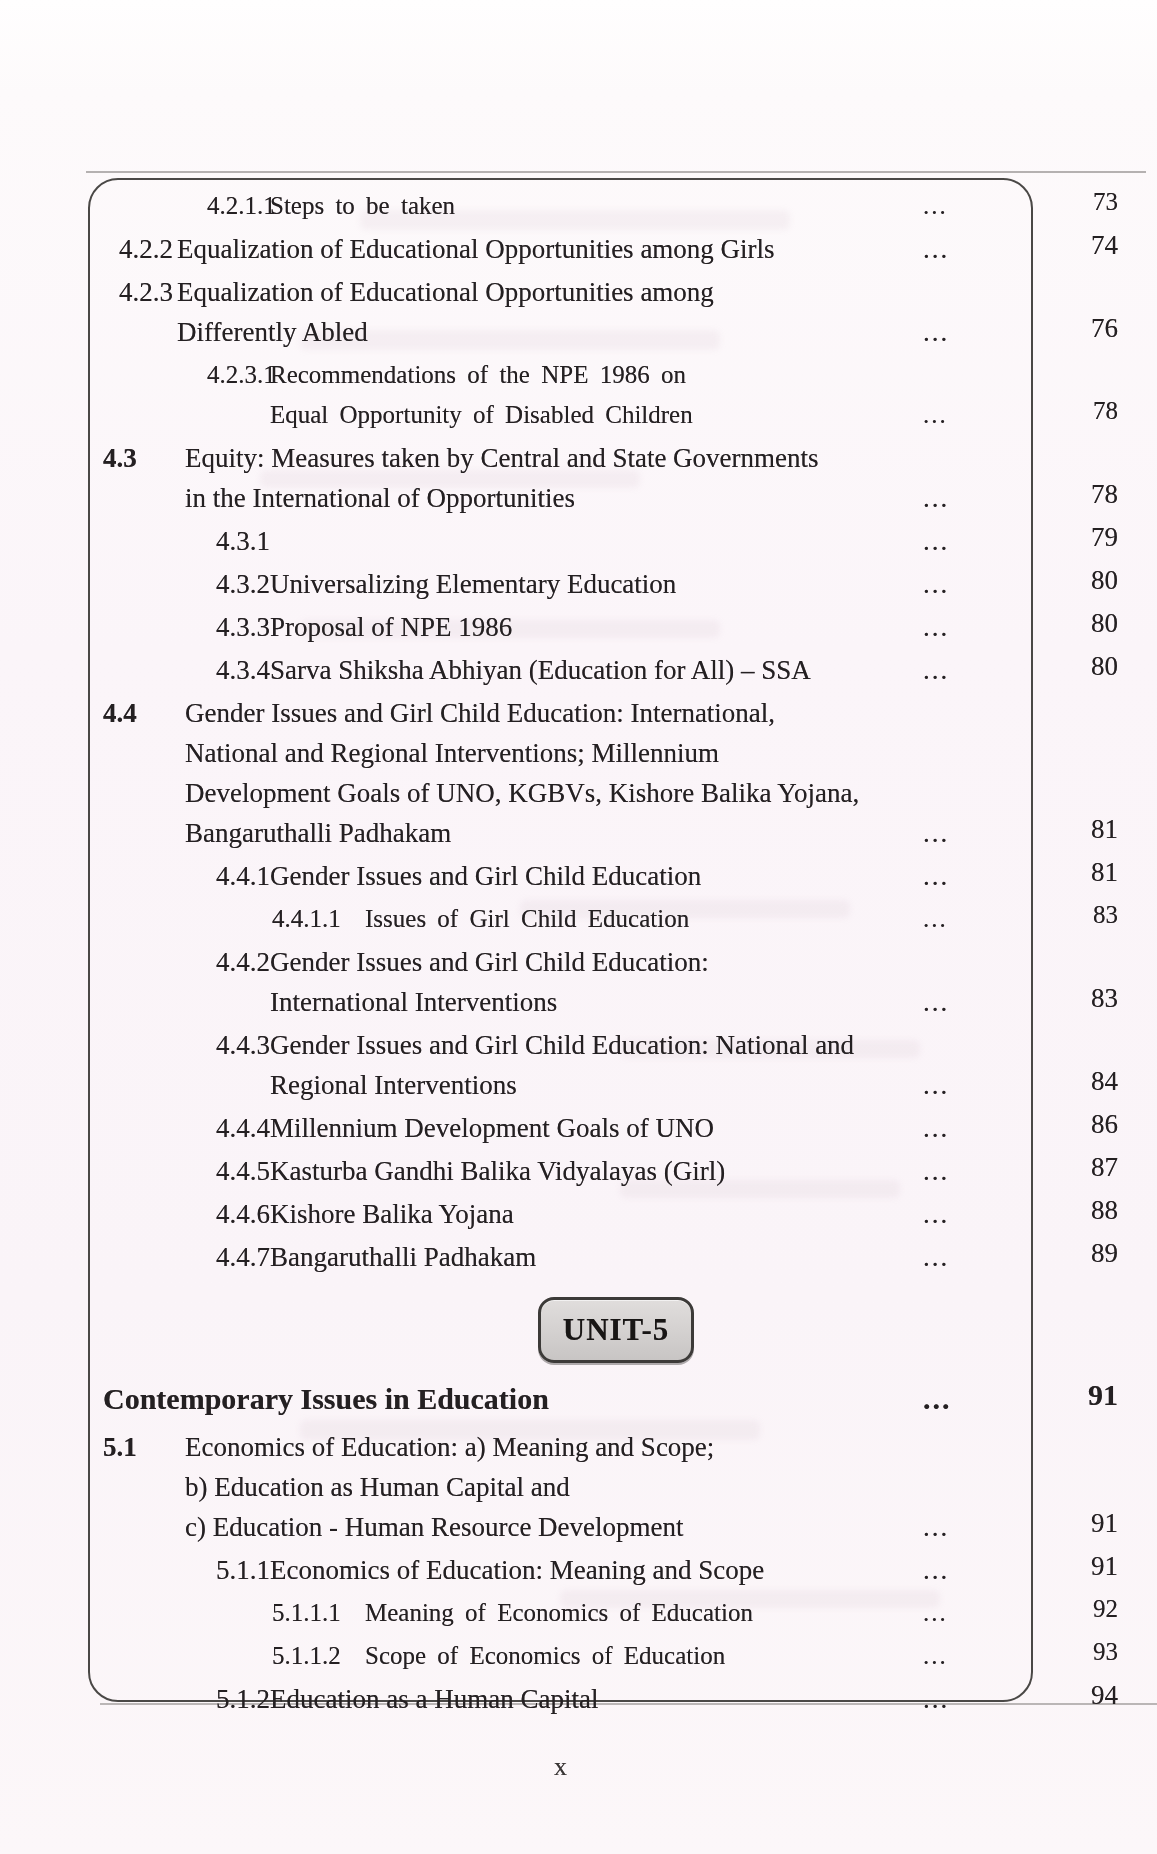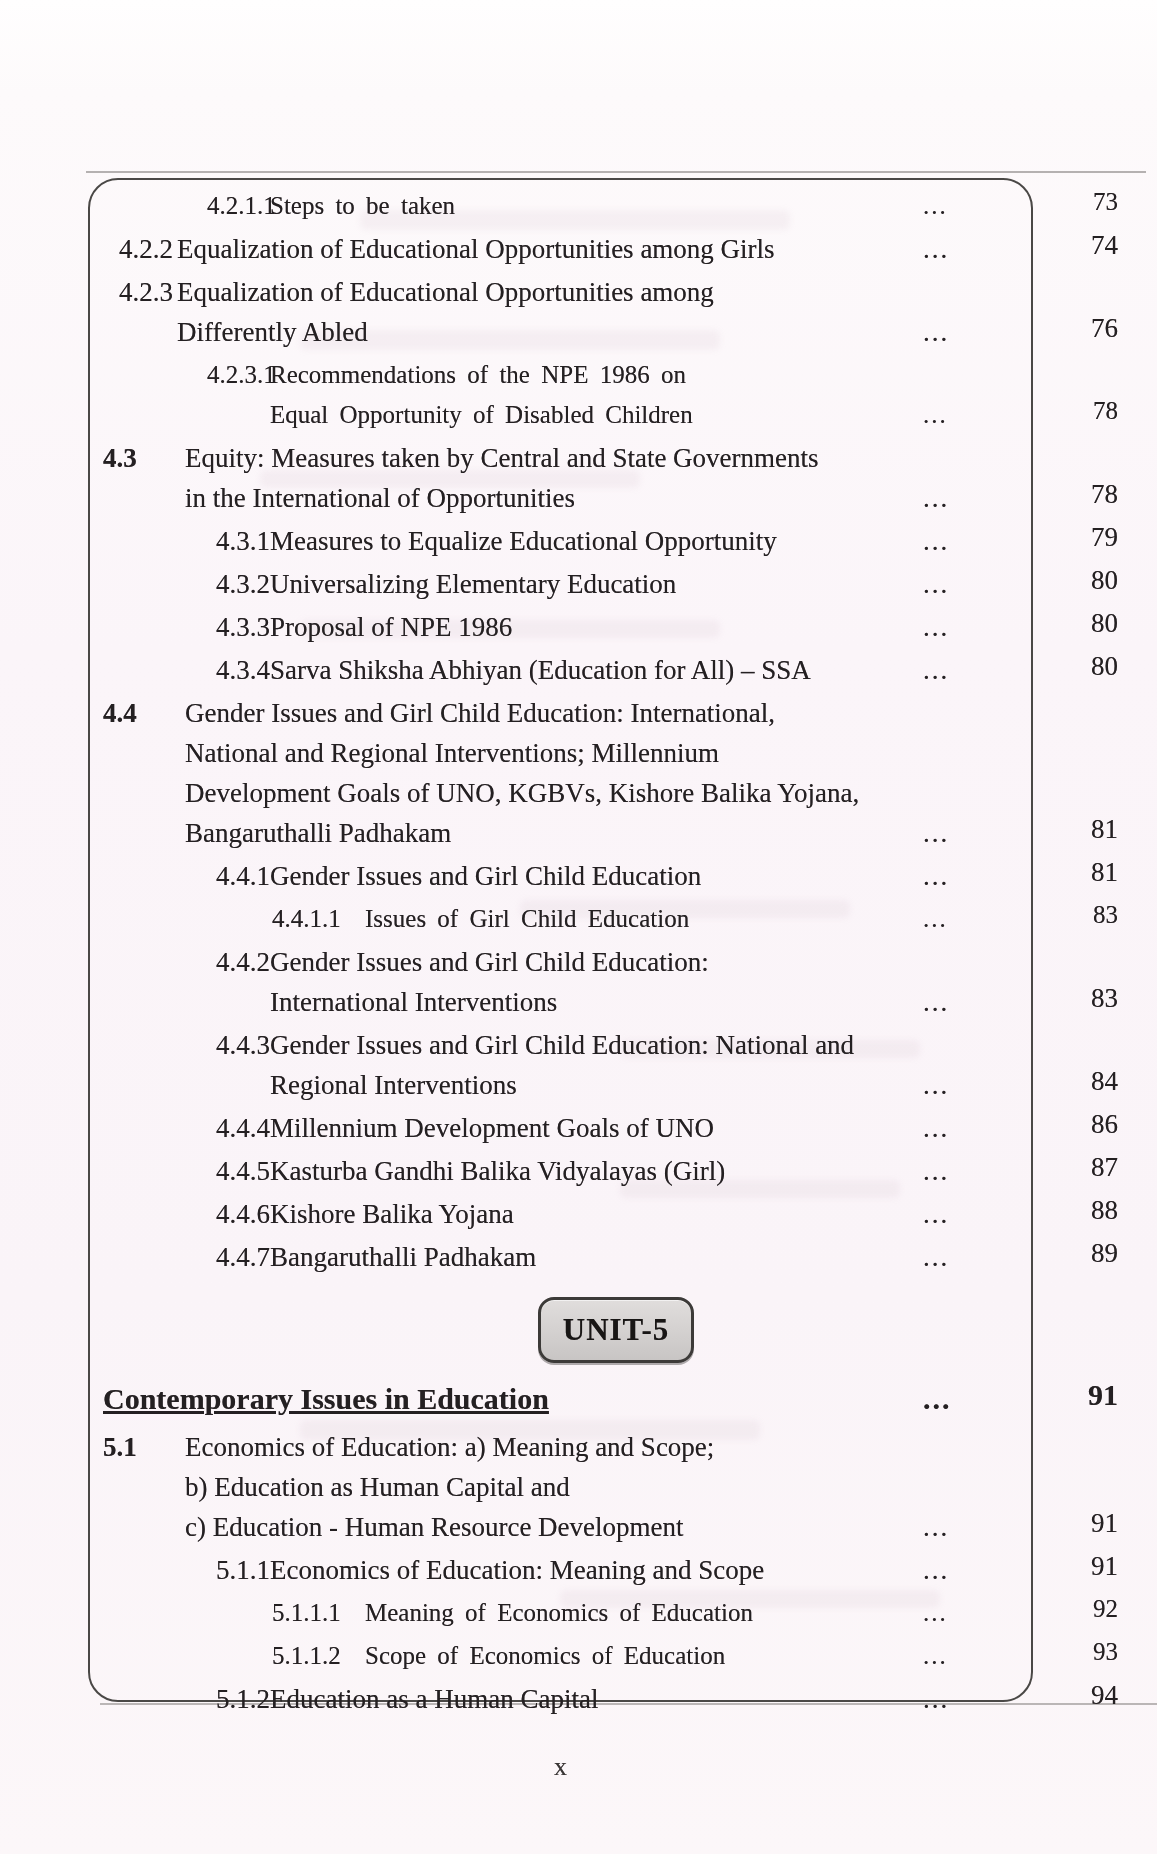--- a/index.html
+++ b/index.html
@@ -27,21 +27,21 @@
   .entry{position:relative;display:flex;margin-bottom:3px;}
   .entry .num{flex:0 0 auto;}
   .entry .txt{flex:1 1 auto;max-width:760px;}
   .entry .line{white-space:nowrap;}
 
   .lvl1{padding-left:15px;}      .lvl1 .num{width:82px;font-weight:bold;}
   .lvl2top{padding-left:31px;}   .lvl2top .num{width:58px;}
   .lvl3top{padding-left:119px;font-size:25px;word-spacing:5px;} .lvl3top .num{width:63px;}
   .lvl2{padding-left:97px;}      .lvl2 .num{width:85px;text-align:right;}
   .lvl3{padding-left:184px;font-size:25px;word-spacing:5px;}    .lvl3 .num{width:93px;}
-  .title{padding-left:15px;font-weight:700;font-size:30px;margin-top:6px;margin-bottom:8px;text-decoration:underline;}
+  .title{padding-left:15px;font-weight:700;font-size:30px;margin-top:6px;margin-bottom:8px;}
   .title .dots,.title .page{font-weight:700;}
 
   .dots{position:absolute;left:835px;bottom:0;letter-spacing:2px;}
   .page{position:absolute;right:26px;bottom:4px;width:66px;text-align:right;}
 
   .unit-badge{
     width:150px;height:60px;margin:20px auto 16px auto;
     background:linear-gradient(180deg,#e0dddc 0%,#d2cfce 60%,#c8c5c4 100%);
     border:3px solid #3c3a38;border-radius:16px;
     display:flex;align-items:center;justify-content:center;
@@ -111,23 +111,20 @@
       <span class="num">4.3</span>
       <div class="txt">
         <div class="line">Equity: Measures taken by Central and State Governments</div>
         <div class="line">in the International of Opportunities</div>
       </div>
       <span class="dots">...</span>
       <span class="page">78</span>
     </div>
     <div class="entry lvl2">
       <span class="num">4.3.1</span>
-      <div class="txt">
-        <div class="line">Measures to Equalize Educational Opportunity</div>
-      </div>
       <span class="dots">...</span>
       <span class="page">79</span>
     </div>
     <div class="entry lvl2">
       <span class="num">4.3.2</span>
       <div class="txt">
         <div class="line">Universalizing Elementary Education</div>
       </div>
       <span class="dots">...</span>
       <span class="page">80</span>

